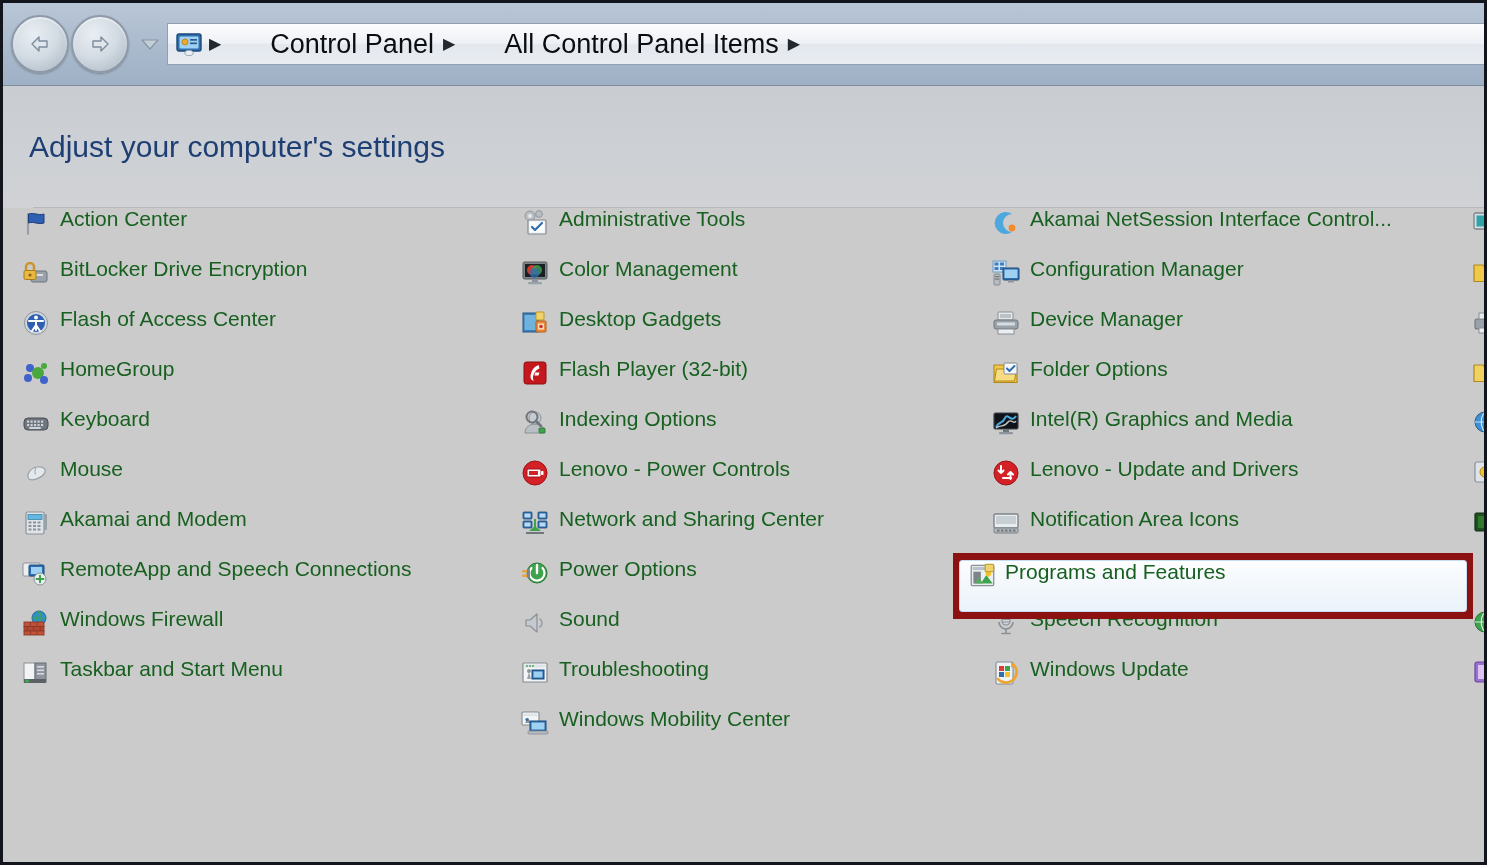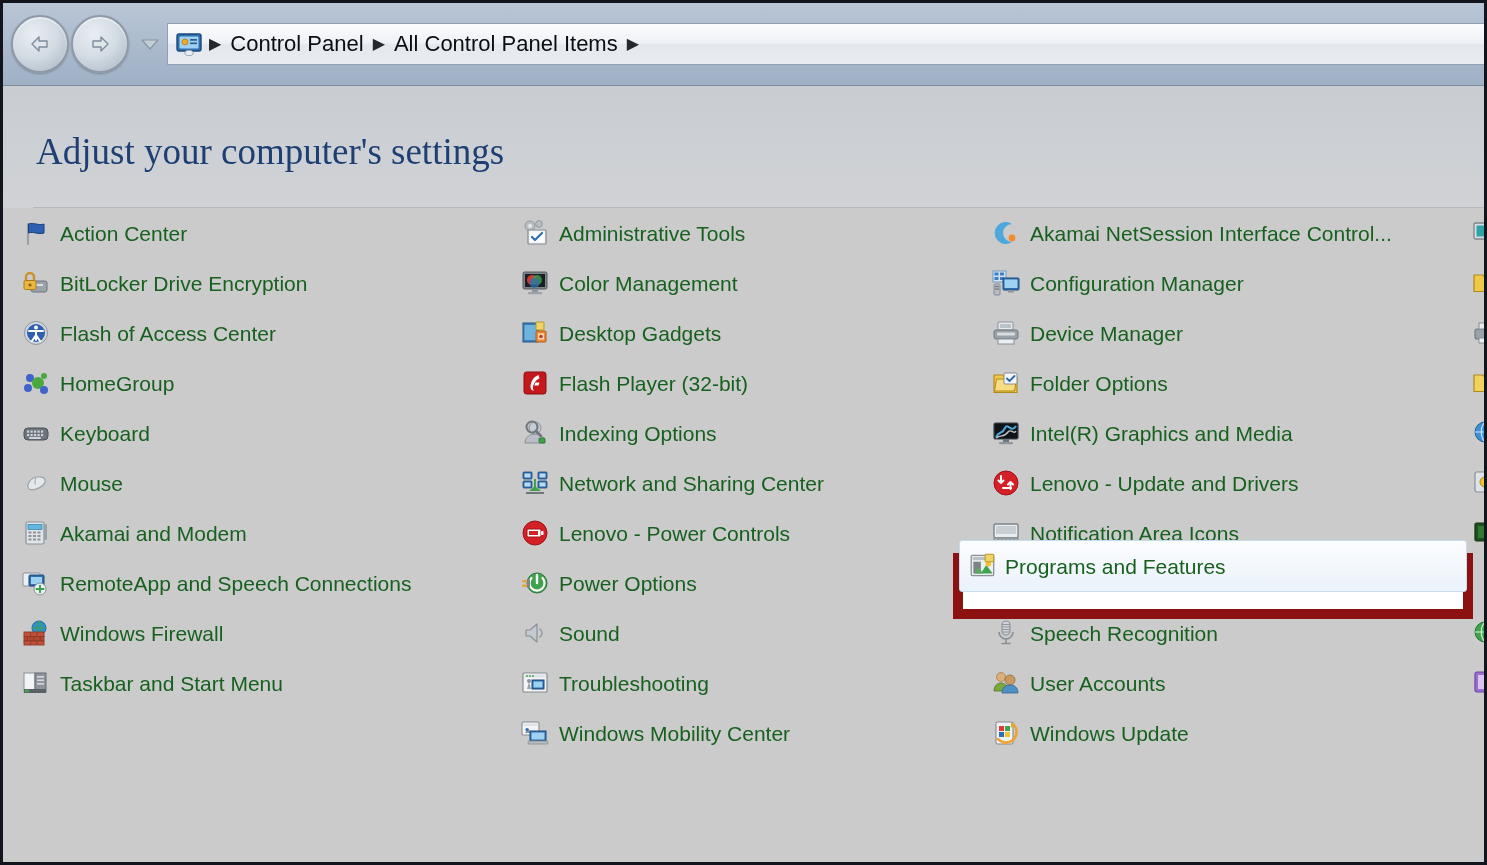--- a/index.html
+++ b/index.html
@@ -72,25 +72,26 @@
   }
 
   .cp-icon {
     width: 26px; height: 22px;
     position: relative;
     flex: 0 0 auto;
     margin-right: 4px;
   }
 
   .crumb {
-    font-size: 22px;
+    font-size: 27px;
     color: #0b0d10;
     padding: 0 6px;
     white-space: nowrap;
     font-family: "Liberation Sans", sans-serif;
+    margin-left: 40px;
   }
   .sep {
     color: #23282e;
     font-size: 16px;
     padding: 0 3px;
     line-height: 1;
   }
 
   
   .headband {
@@ -101,25 +102,25 @@
   }
   .headband:after {
     content: "";
     position: absolute;
     left: 30px; right: 0; bottom: 0;
     height: 1px;
     background: #b6b8bb;
   }
   .page-title {
     position: absolute;
-    left: 33px;
+    left: 26px;
     top: 44px;
-    font-size: 37px;
+    font-size: 30px;
     color: #1e3f73;
-    font-family: Liberation Serif, serif;
+    font-family: Liberation Sans, sans-serif;
     white-space: nowrap;
   }
 
   
   .items {
     position: relative;
     height: 654px;
     background: #cbcbcb;
   }
 
@@ -128,21 +129,21 @@
     top: 0;
   }
   .col-1 { left: 18px;  width: 470px; }
   .col-2 { left: 517px; width: 470px; }
   .col-3 { left: 988px; width: 480px; }
   .col-4 { left: 1468px; width: 40px; }
 
   .item {
     height: 50px;
     display: flex;
-    align-items: center;
+    align-items: flex-start;
     white-space: nowrap;
   }
   .item-icon {
     width: 30px;
     height: 30px;
     flex: 0 0 auto;
     margin-right: 9px;
     display: flex;
     align-items: center;
     justify-content: center;
@@ -163,30 +164,29 @@
     width: 520px;
     height: 66px;
     border: 10px solid #8c1212;
     background: #ffffff;
     box-sizing: border-box;
     z-index: 5;
   }
   .hl-inner {
     position: absolute;
     left: 956px;
-    top: 332px;
+    top: 352px;
     width: 508px;
     height: 52px;
     background: linear-gradient(to bottom, #fcfdff 0%, #f2f7fc 55%, #eaf2fb 100%);
     border: 1px solid #c8dcf0;
     border-radius: 3px;
     box-sizing: border-box;
     z-index: 6;
     display: flex;
-    align-items: center;
     padding-left: 45px;
   }
 </style>
 </head>
 <body>
 
 <div id="app">
 
   <div class="chrome">
 
@@ -456,50 +456,50 @@
             <path d="M15 12 l5 5" stroke="#6f767c" stroke-width="2.6" stroke-linecap="round"></path>
             <rect x="18" y="19" width="6" height="5" rx="1" fill="#3fa34d" stroke="#27752f" stroke-width=".8"></rect>
           </svg>
         </span>
         <span class="item-label">Indexing Options</span>
       </div>
 
       <div class="item">
         <span class="item-icon">
           <svg width="28" height="28" viewBox="0 0 28 28">
+            <circle cx="14" cy="14" r="12" fill="#d42027" stroke="#9c1319" stroke-width="1"></circle>
+            <rect x="6" y="10" width="14" height="8" rx="1.5" fill="#fff" stroke="#9c1319" stroke-width="1"></rect>
+            <rect x="20" y="12" width="2.5" height="4" rx=".8" fill="#fff"></rect>
+            <rect x="8" y="12" width="9" height="4" fill="#d42027"></rect>
+          </svg>
+        </span>
+        <span class="item-label">Lenovo - Power Controls</span>
+      </div>
+
+      <div class="item">
+        <span class="item-icon">
+          <svg width="28" height="28" viewBox="0 0 28 28">
             <g fill="#2f6fae" stroke="#1d4b7b" stroke-width=".8">
               <rect x="2" y="3" width="9" height="7" rx="1"></rect>
                 <rect x="17" y="3" width="9" height="7" rx="1"></rect>
               <rect x="2" y="12" width="9" height="7" rx="1"></rect>
                 <rect x="17" y="12" width="9" height="7" rx="1"></rect>
             </g>
             <g fill="#bcd9ef">
               <rect x="3.5" y="4.5" width="6" height="4"></rect>
                 <rect x="18.5" y="4.5" width="6" height="4"></rect>
               <rect x="3.5" y="13.5" width="6" height="4"></rect>
                 <rect x="18.5" y="13.5" width="6" height="4"></rect>
             </g>
             <path d="M14 10 v8" stroke="#3fa34d" stroke-width="2"></path>
             <path d="M8 22 h12 l-6 -5 Z" fill="#3fa34d"></path>
             <rect x="5" y="23" width="18" height="2" fill="#6f767c"></rect>
           </svg>
         </span>
         <span class="item-label">Network and Sharing Center</span>
-      </div>
-
-      <div class="item">
-        <span class="item-icon">
-          <svg width="28" height="28" viewBox="0 0 28 28">
-            <circle cx="14" cy="14" r="12" fill="#d42027" stroke="#9c1319" stroke-width="1"></circle>
-            <rect x="6" y="10" width="14" height="8" rx="1.5" fill="#fff" stroke="#9c1319" stroke-width="1"></rect>
-            <rect x="20" y="12" width="2.5" height="4" rx=".8" fill="#fff"></rect>
-            <rect x="8" y="12" width="9" height="4" fill="#d42027"></rect>
-          </svg>
-        </span>
-        <span class="item-label">Lenovo - Power Controls</span>
       </div>
 
       <div class="item">
         <span class="item-icon">
           <svg width="28" height="28" viewBox="0 0 28 28">
             <circle cx="16" cy="14" r="10" fill="#3fa34d" stroke="#287534" stroke-width="1"></circle>
             <path d="M16 6 v8" stroke="#fff" stroke-width="2.4" stroke-linecap="round"></path>
             <path d="M10.5 9 a7.5 7.5 0 1 0 11 0" fill="none" stroke="#fff" stroke-width="2.2" stroke-linecap="round"></path>
             <rect x="1" y="11" width="7" height="2.4" rx="1" fill="#e8a33d"></rect>
             <rect x="1" y="15.5" width="7" height="2.4" rx="1" fill="#e8a33d"></rect>
@@ -669,31 +669,20 @@
             <g stroke="#8a9096" stroke-width=".9">
               <path d="M10 5.5 h8 M10 8 h8 M10 10.5 h8 M10 13 h8"></path>
             </g>
             <path d="M7 13 a7 7 0 0 0 14 0" fill="none" stroke="#8a9096" stroke-width="1.6"></path>
             <path d="M14 20 v4 M10 24.5 h8" stroke="#8a9096" stroke-width="1.6" stroke-linecap="round"></path>
           </svg>
         </span>
         <span class="item-label">Speech Recognition</span>
       </div>
 
-      <div class="item">
-        <span class="item-icon">
-          <svg width="28" height="28" viewBox="0 0 28 28">
-            <circle cx="9" cy="8" r="4.5" fill="#d9b07a" stroke="#a6824f" stroke-width=".8"></circle>
-            <path d="M2 22 C2 16 6 14 9 14 C12 14 16 16 16 22 Z" fill="#79a83c" stroke="#537527" stroke-width=".8"></path>
-            <circle cx="18" cy="11" r="5" fill="#c79a63" stroke="#916c3d" stroke-width=".8"></circle>
-            <path d="M10 24 C10 18 14 16 18 16 C22 16 26 18 26 24 Z" fill="#4e8fc4" stroke="#33658f" stroke-width=".8"></path>
-          </svg>
-        </span>
-        <span class="item-label">User Accounts</span>
-      </div>
 
       <div class="item">
         <span class="item-icon">
           <svg width="28" height="28" viewBox="0 0 28 28">
             <rect x="4" y="3" width="17" height="22" rx="1.5" fill="#eef2f5" stroke="#868c92" stroke-width="1.1"></rect>
             <g>
               <rect x="7" y="7" width="5" height="5" fill="#e03c31"></rect>
               <rect x="13" y="7" width="5" height="5" fill="#3fa34d"></rect>
               <rect x="7" y="13" width="5" height="5" fill="#2f6fae"></rect>
               <rect x="13" y="13" width="5" height="5" fill="#f2c230"></rect>

